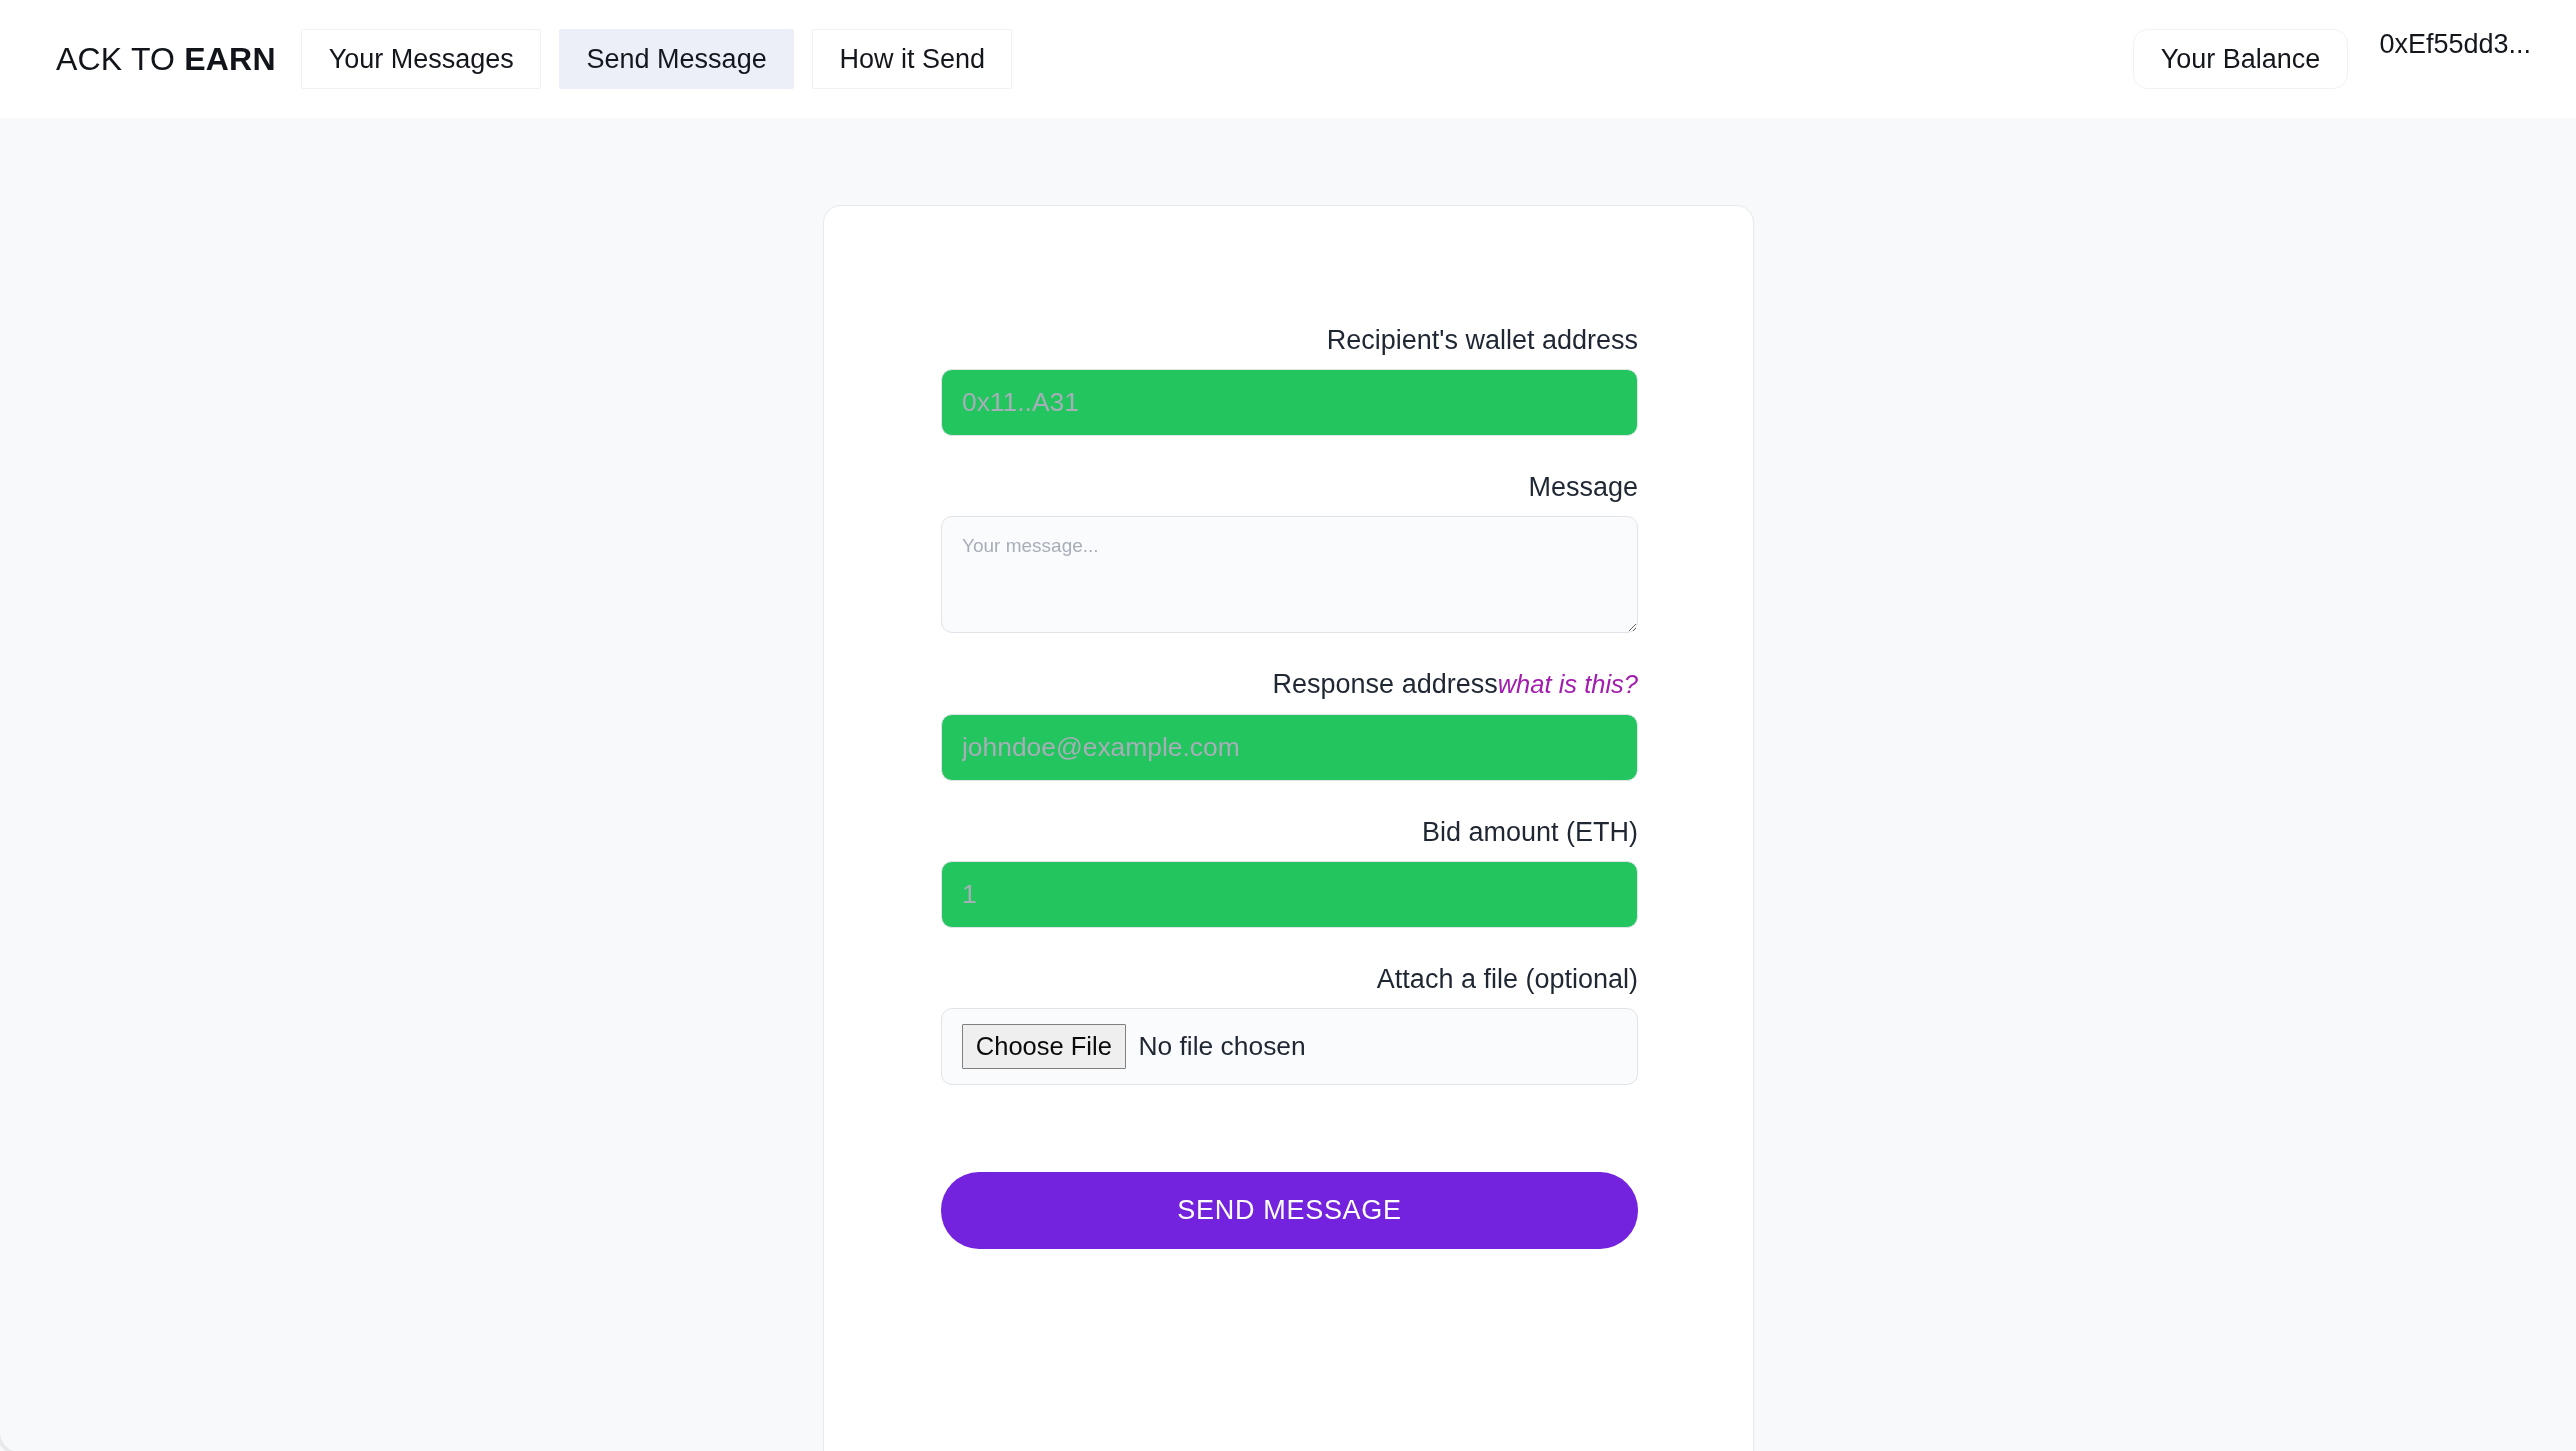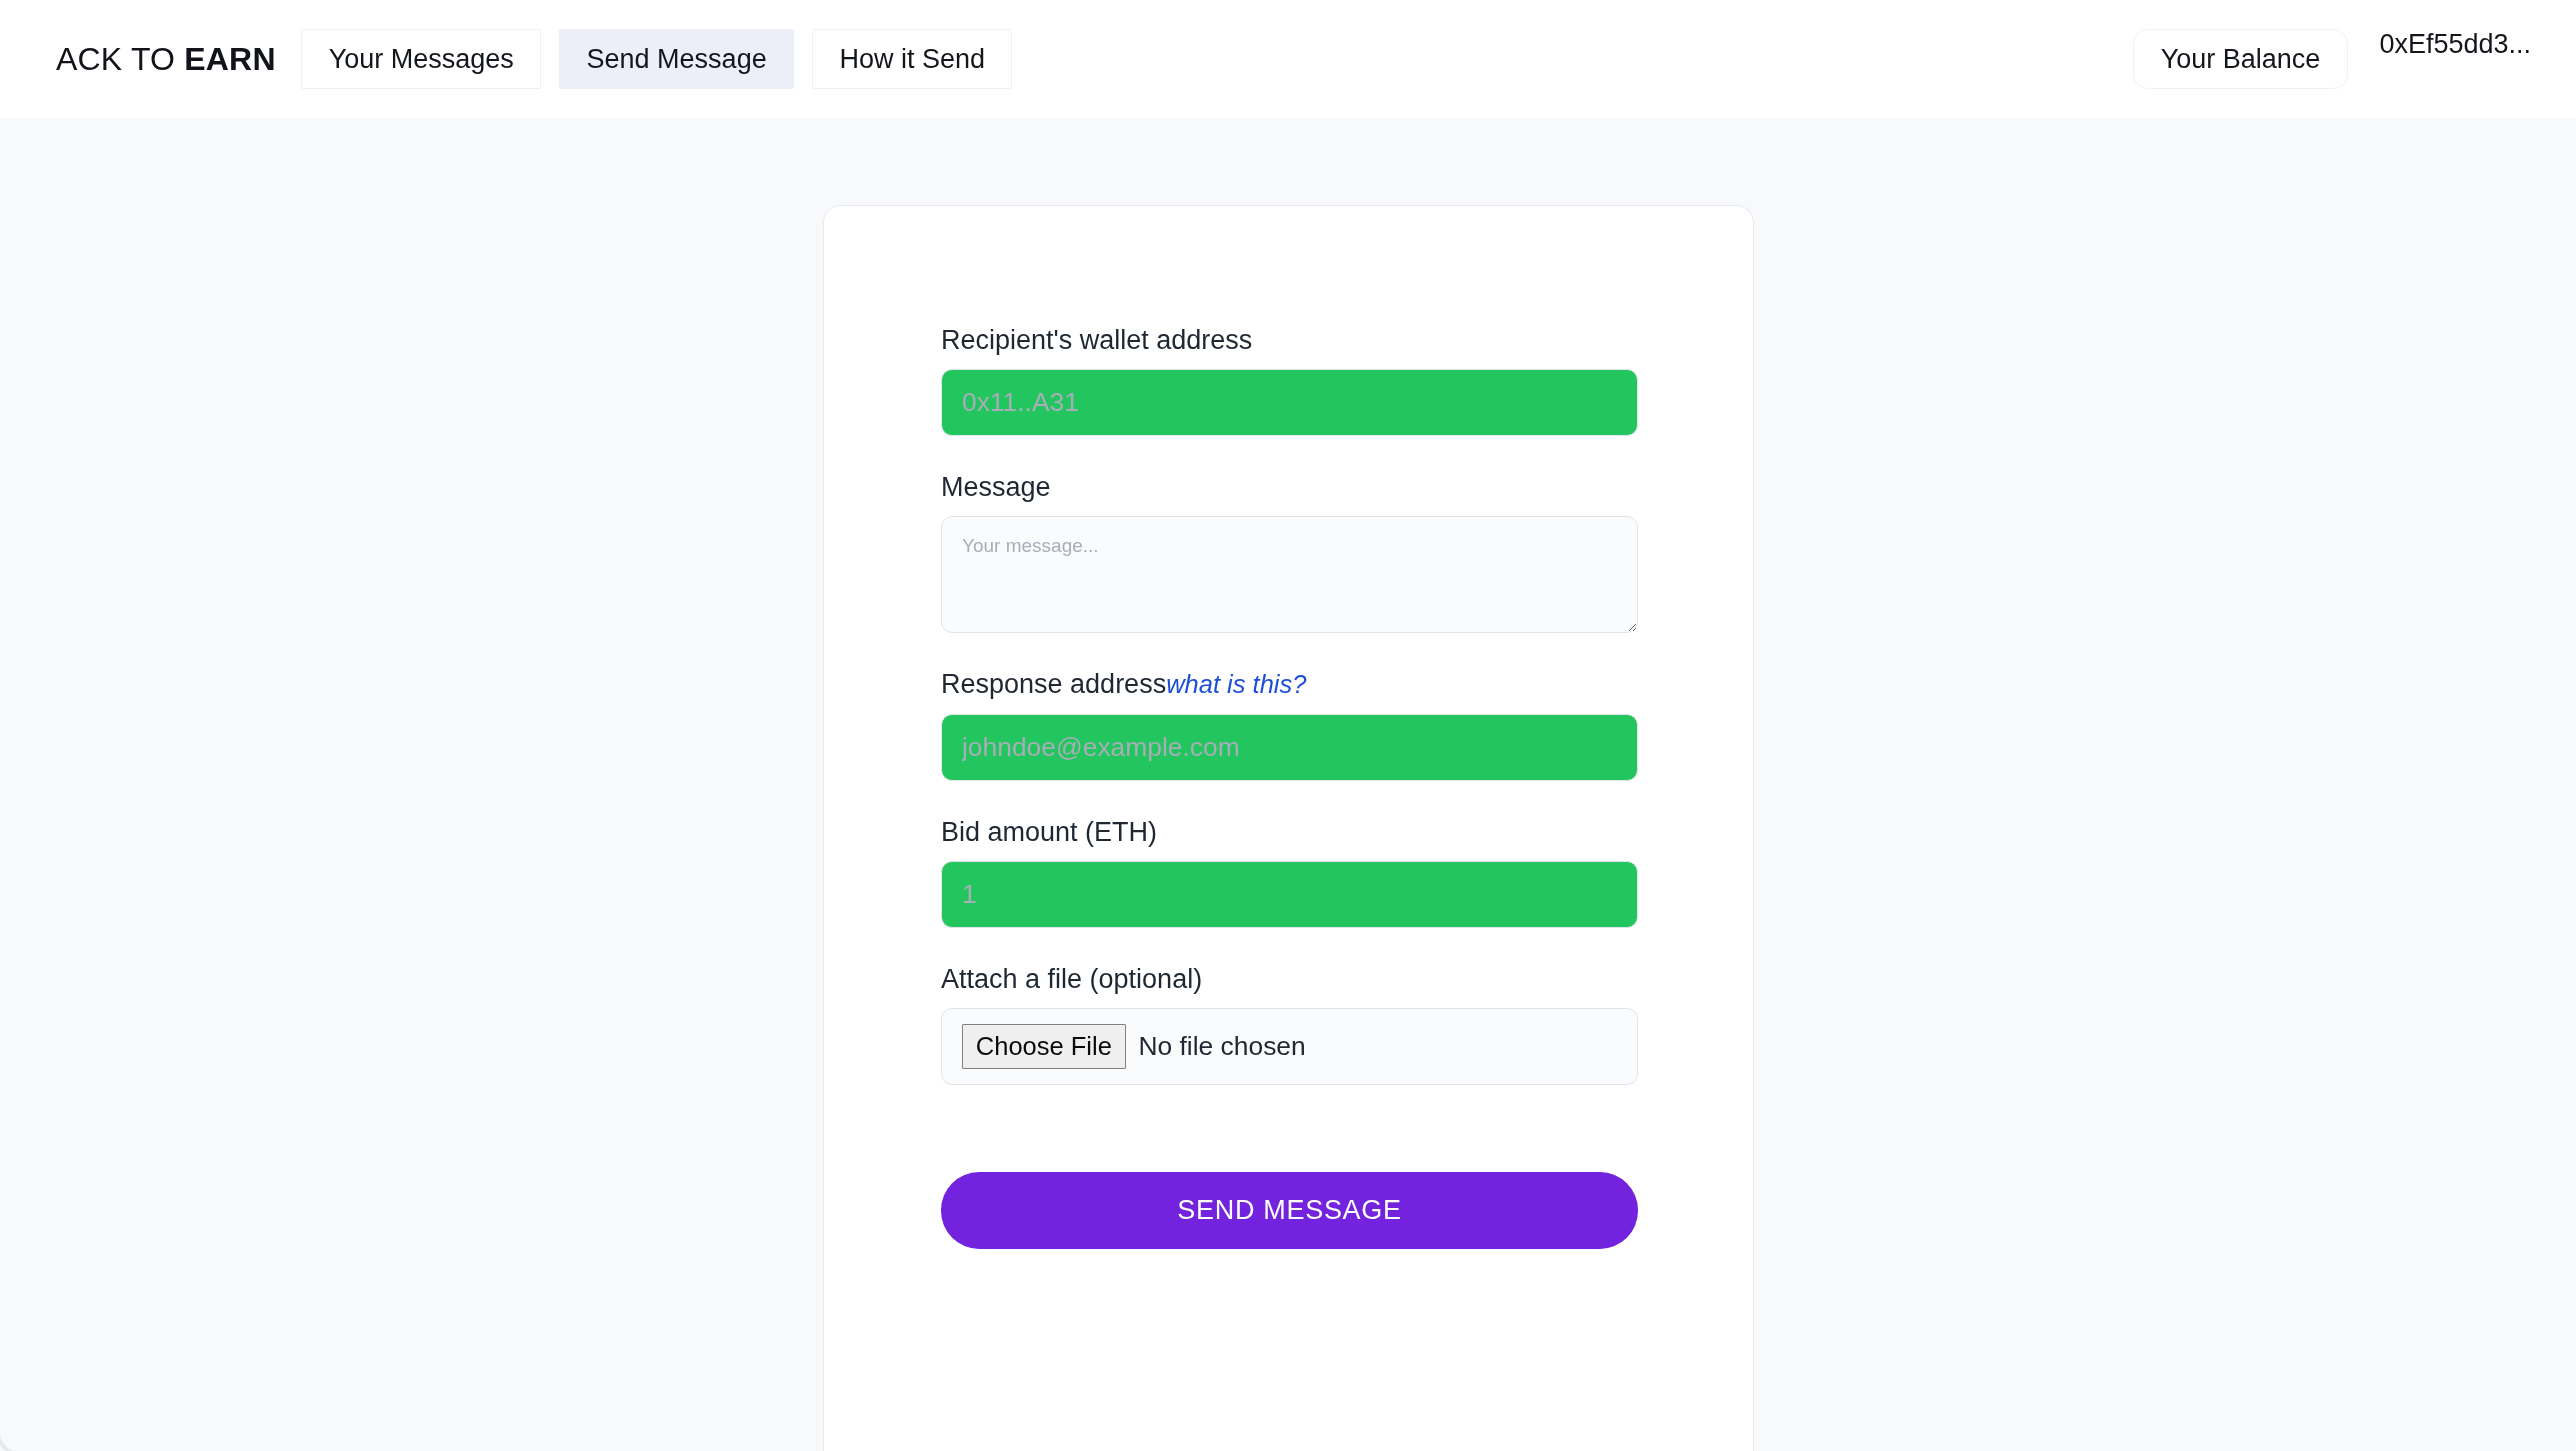--- a/index.html
+++ b/index.html
@@ -105,32 +105,32 @@
     left: 117px;
     top: 118px;
     width: 697px;
   }
 
   .field { margin-bottom: 35px; }
 
   .field-label-row {
     display: flex;
     align-items: baseline;
-    justify-content: flex-start;
+    justify-content: flex-end;
     margin-bottom: 12.8px;
   }
   .field-label {
     font-size: 27px;
     color: #1f2733;
     line-height: 1.2;
   }
   .helper-link {
     font-size: 25.5px;
     font-style: italic;
-    color: #1d4ed8;
+    color: #a21caf;
     cursor: pointer;
     white-space: nowrap;
   }
 
   .text-input {
     display: block;
     width: 100%;
     box-sizing: border-box;
     height: 67px;
     background: #22c55e;

